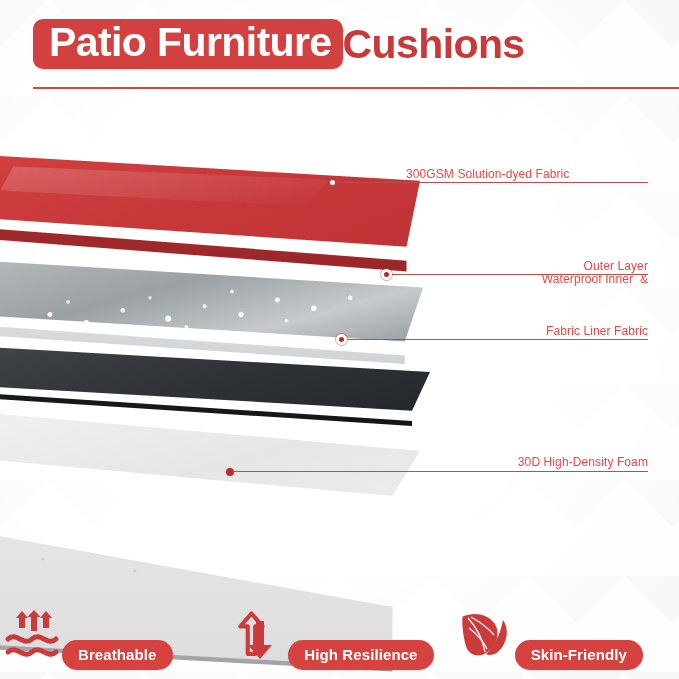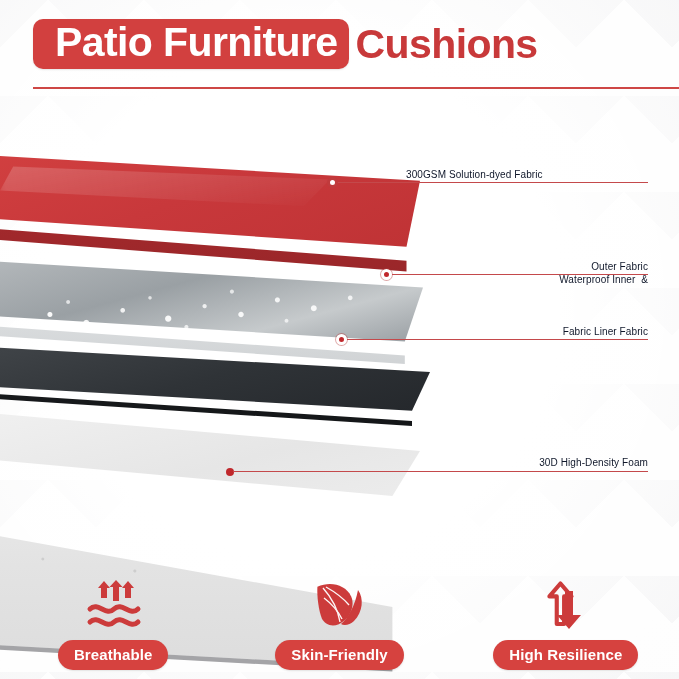--- a/index.html
+++ b/index.html
@@ -34,40 +34,39 @@
   #header{
     position:absolute;left:0;top:16px;width:679px;height:70px;
   }
   #title-row{
     position:absolute;left:33px;top:0;height:56px;
     display:flex;align-items:center;
   }
   #title-badge{
     background:#D2403F;
     border-radius:10px;
-    padding:3px 11px 6px 22px;
+    padding:3px 11px 6px 16px;
     display:flex;align-items:center;
     box-shadow:0 1px 2px rgba(0,0,0,.10);
   }
   #title-badge-text{
     color:#ffffff;
     font-size:41px;
     font-weight:bold;
     letter-spacing:-0.6px;
     line-height:1;
     white-space:nowrap;
   }
   #title-tail{
     color:#C8393A;
     font-size:41px;
     font-weight:bold;
     letter-spacing:-0.6px;
     line-height:1;
     white-space:nowrap;
-    margin-left:7px;
   }
   #title-rule{
     position:absolute;left:33px;top:71px;width:646px;height:2px;
     background:#CE4745;
   }
 
   
   #illustration{
     position:absolute;left:-30px;top:150px;width:480px;height:400px;
   }
@@ -177,22 +176,22 @@
   #layer-foam .shade{
     position:absolute;left:0;top:0;width:460px;height:300px;
     background:rgba(90,90,95,.55);
     clip-path:polygon(0% 86%, 94% 94%, 94% 95.5%, 0% 87.5%);
   }
 
   
   .callout{position:absolute;}
   .callout-text{
     position:absolute;
-    color:#0f172a;
-    font-size:10px;
+    color:#ef4444;
+    font-size:12px;
     line-height:19px;
     white-space:pre;
     letter-spacing:.1px;
   }
   .callout-line{
     position:absolute;height:1px;background:#C4494B;
   }
   .marker{
     position:absolute;border-radius:50%;
   }
@@ -208,21 +207,21 @@
   .marker.plain{
     width:8px;height:8px;background:#C0282C;
   }
 
   
   #features{
     position:absolute;left:0;top:560px;width:679px;height:110px;
     display:flex;align-items:flex-end;
   }
   .feature{
-    flex:1;display:flex;flex-direction:column;align-items:center;
+    flex:1;display:flex;flex-direction:row;align-items:flex-end;
   }
   .feature-icon{
     height:58px;display:flex;align-items:flex-end;justify-content:center;
     margin-bottom:6px;
   }
   .feature-pill{
     background:#D6423F;
     color:#ffffff;
     font-size:15px;font-weight:bold;
     border-radius:16px;
@@ -280,21 +279,21 @@
   <div class="callout">
     <div class="marker ring" style="left:327px;top:177px;"></div>
     <div class="callout-line" style="left:338px;top:182px;width:310px;"></div>
     <div class="callout-text" style="left:406px;top:165px;">300GSM Solution-dyed Fabric</div>
   </div>
 
   <div class="callout">
     <div class="marker dot" style="left:381px;top:269px;"></div>
     <div class="callout-line" style="left:392px;top:274px;width:256px;"></div>
     <div class="callout-text" style="left:348px;top:238px;width:300px;text-align:right;margin-top:32px;">Waterproof Inner  &amp;</div>
-    <div class="callout-text" style="left:348px;top:257px;width:300px;text-align:right;">Outer Fabric</div>
+    <div class="callout-text" style="left:348px;top:257px;width:300px;text-align:right;">Outer Layer</div>
   </div>
 
   <div class="callout">
     <div class="marker dot" style="left:336px;top:334px;"></div>
     <div class="callout-line" style="left:347px;top:339px;width:301px;"></div>
     <div class="callout-text" style="left:348px;top:322px;width:300px;text-align:right;">Fabric Liner Fabric</div>
   </div>
 
   <div class="callout">
     <div class="marker plain" style="left:226px;top:468px;"></div>
@@ -317,38 +316,38 @@
             <path d="M8 44 C16 36, 24 52, 32 44 C40 36, 48 52, 56 44"></path>
           </g>
         </svg>
       </div>
       <div class="feature-pill">Breathable</div>
     </div>
 
     <div class="feature">
       <div class="feature-icon">
         <svg width="62" height="56" viewBox="0 0 62 56">
+          <path d="M26 48 L26 18 L18 18 L30 4 L42 18 L34 18 L34 48 Z" fill="none" stroke="#CC3B3B" stroke-width="4.5" stroke-linejoin="round" transform="translate(-4,0) scale(0.92) translate(2,2)"></path>
+          <path d="M30 14 L30 38 L22 38 L34 52 L46 38 L38 38 L38 14 Z" fill="#CC3B3B" transform="translate(0,-1)"></path>
+        </svg>
+      </div>
+      <div class="feature-pill">High Resilience</div>
+    </div>
+
+    <div class="feature">
+      <div class="feature-icon">
+        <svg width="62" height="56" viewBox="0 0 62 56">
           <path d="M12 6 C26 2, 40 8, 44 20 C47 30, 40 42, 28 46 C20 48, 14 44, 12 38 C10 30, 10 16, 12 6 Z" fill="#CC3B3B" transform="rotate(-8 31 26)"></path>
           <path d="M50 12 C56 20, 55 34, 46 43 C42 47, 36 48, 33 46 C40 40, 47 28, 50 12 Z" fill="#CC3B3B"></path>
           <g stroke="#ffffff" stroke-width="1.4" fill="none" opacity=".95">
             <path d="M15 10 C24 20, 30 32, 32 44"></path>
             <path d="M18 9 C27 14, 35 20, 41 27"></path>
             <path d="M16 20 C24 26, 30 33, 34 41"></path>
           </g>
         </svg>
       </div>
       <div class="feature-pill">Skin-Friendly</div>
     </div>
 
-    <div class="feature">
-      <div class="feature-icon">
-        <svg width="62" height="56" viewBox="0 0 62 56">
-          <path d="M26 48 L26 18 L18 18 L30 4 L42 18 L34 18 L34 48 Z" fill="none" stroke="#CC3B3B" stroke-width="4.5" stroke-linejoin="round" transform="translate(-4,0) scale(0.92) translate(2,2)"></path>
-          <path d="M30 14 L30 38 L22 38 L34 52 L46 38 L38 38 L38 14 Z" fill="#CC3B3B" transform="translate(0,-1)"></path>
-        </svg>
-      </div>
-      <div class="feature-pill">High Resilience</div>
-    </div>
-
 
   </div>
 
 </div>
 
 </body></html>

